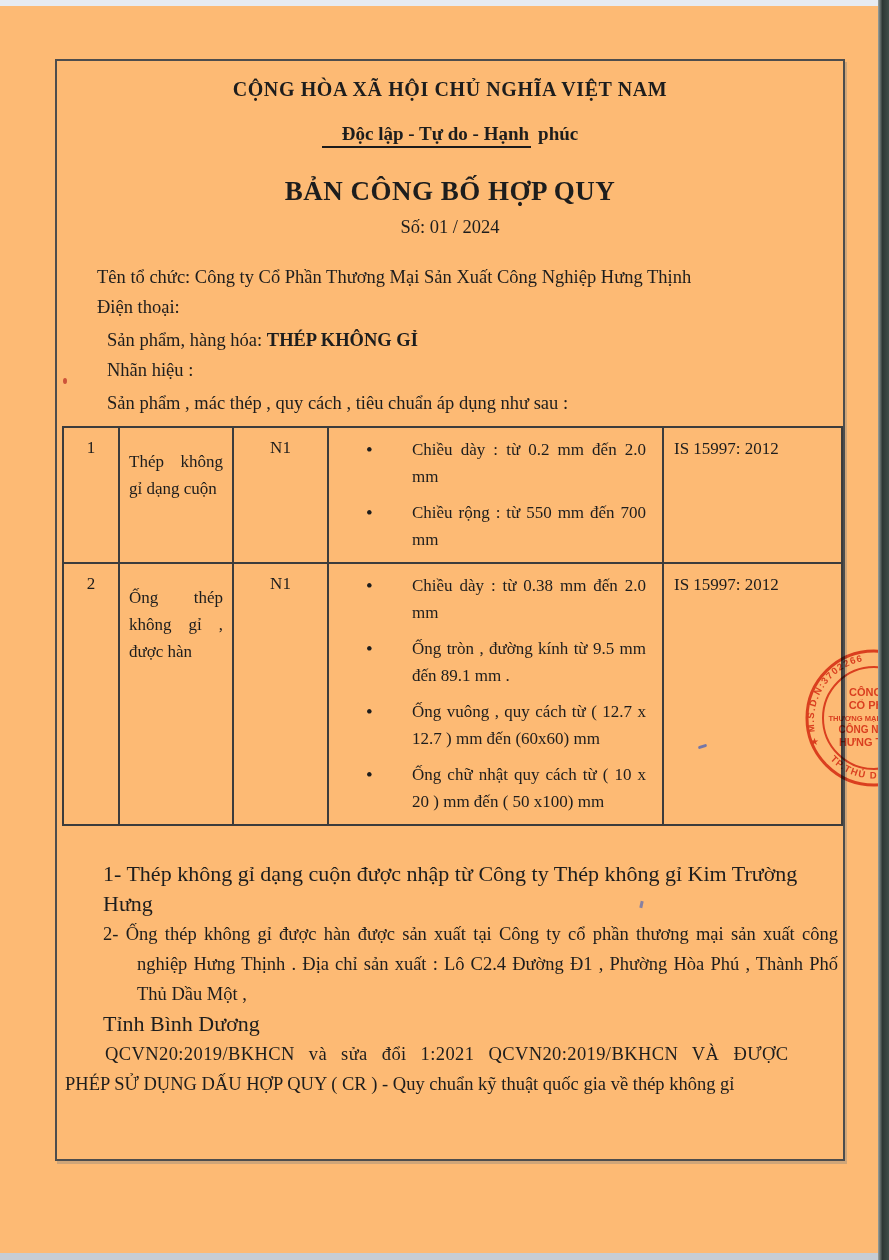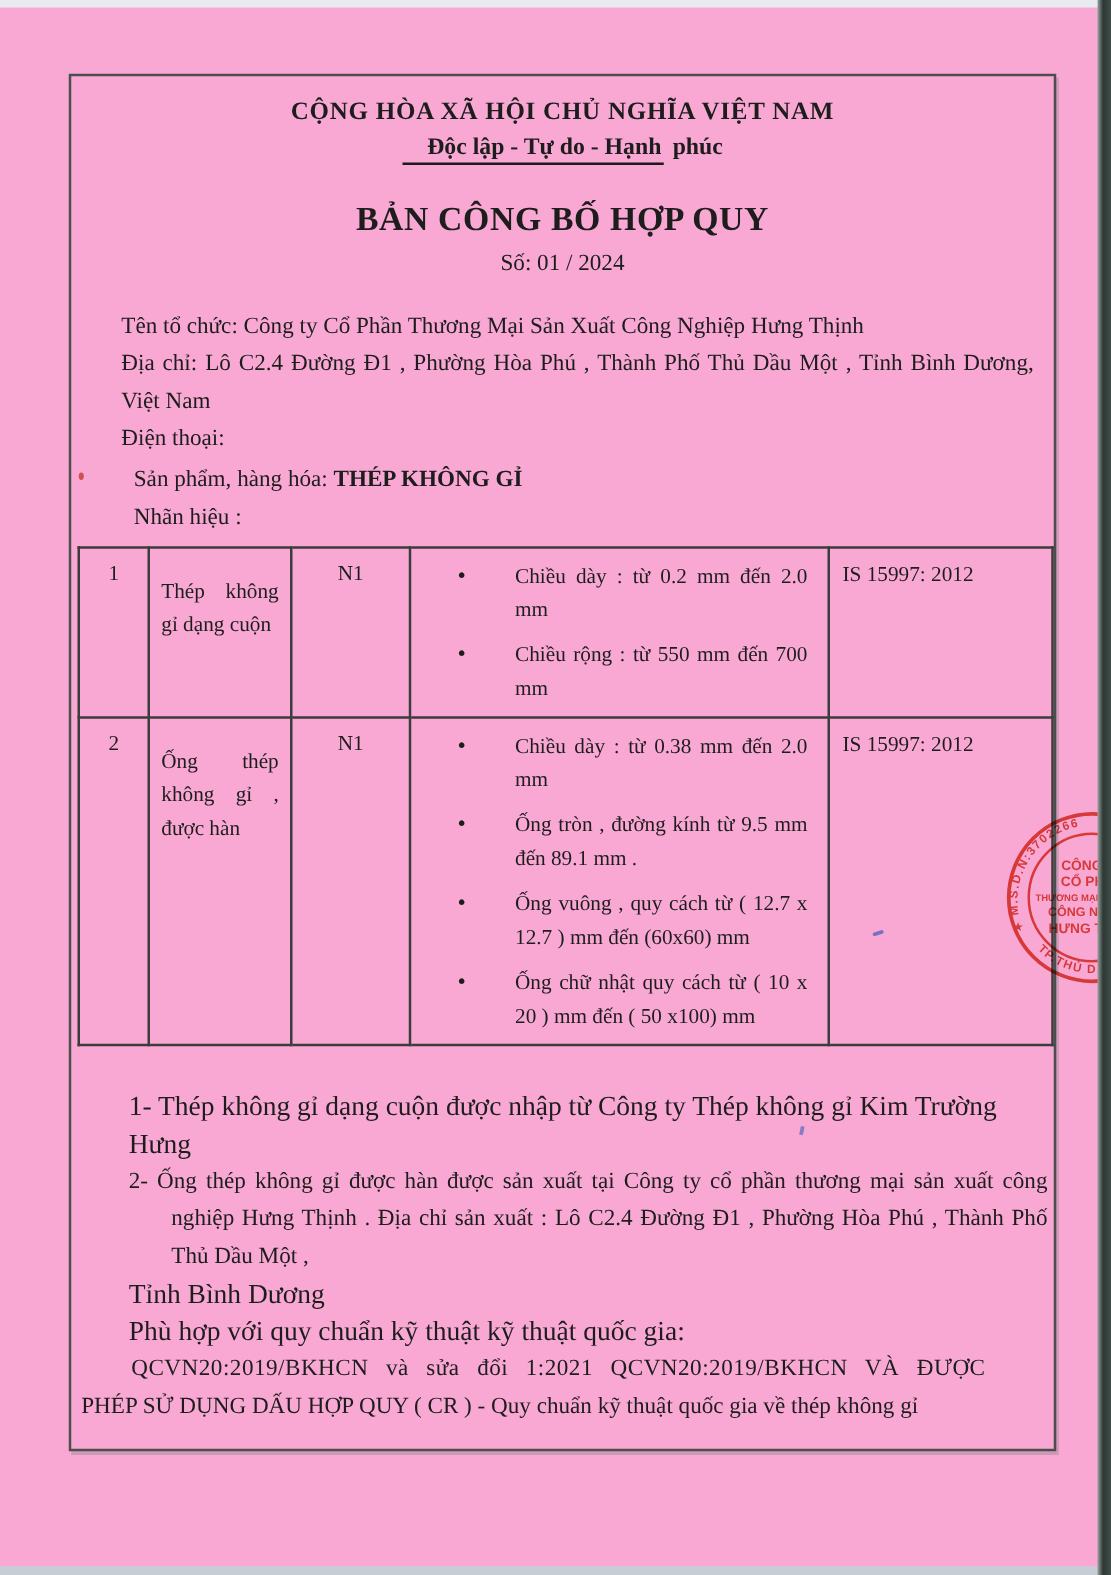--- a/index.html
+++ b/index.html
@@ -1,39 +1,39 @@
 <!DOCTYPE html>
 <html><head>
 <meta charset="utf-8">
 <style>
   html,body{margin:0;padding:0;background:#fff;}
   .page{
     position:relative;width:889px;height:1260px;overflow:hidden;
-    background:#f9a8d4;color:#1d1d1d;
+    background:#fdba74;color:#1d1d1d;
     font-family:"Liberation Serif","DejaVu Serif",serif;
   }
   
   .strip-top{position:absolute;left:0;top:0;width:100%;height:6px;background:#e7ebf1;}
   .strip-bottom{position:absolute;left:0;bottom:0;width:100%;height:7px;background:#c6cdd5;}
   .strip-right{position:absolute;right:0;top:0;width:11px;height:100%;
     background:linear-gradient(to right,#9aa29e,#2e3835 40%,#414e49);}
   .speck-red{position:absolute;left:63px;top:378px;width:4px;height:6px;background:#c0392b;opacity:.8;border-radius:50%;}
   .speck-blue{position:absolute;left:698px;top:745px;width:9px;height:3px;background:#3a5bbf;opacity:.7;transform:rotate(-18deg);border-radius:2px;}
   .speck-blue2{position:absolute;left:640px;top:901px;width:3px;height:7px;background:#3a5bbf;opacity:.6;transform:rotate(12deg);}
 
   
   .frame{
     position:absolute;left:55px;top:59px;width:790px;height:1102px;
     border:2px solid #4d4d4d;box-sizing:border-box;
     box-shadow:2px 3px 0 rgba(120,125,130,.35);
   }
 
   .doc-header{text-align:center;margin-top:15px;}
   .national-title{font-size:20px;font-weight:bold;letter-spacing:.6px;line-height:26px;}
-  .motto{font-size:19px;font-weight:bold;margin-top:1px;line-height:30px;}
+  .motto{font-size:19px;font-weight:bold;margin-top:17px;line-height:30px;}
   .motto-u{border-bottom:2px solid #1b1b1b;padding:0 2px 2px 20px;}
   .motto-tail{margin-left:7px;}
   .doc-title{font-size:27px;font-weight:bold;letter-spacing:.5px;margin-top:26px;line-height:32px;}
   .doc-number{font-size:18.5px;margin-top:7px;line-height:26px;}
 
   .ln{margin:0;font-size:18.5px;line-height:30px;}
   .ml1{margin-left:40px;width:730px;}
   .ml2{margin-left:50px;width:722px;}
   .just{text-align:justify;}
   .first-para{margin-top:22px;}
@@ -105,25 +105,25 @@
     <div class="doc-header">
       <div class="national-title">CỘNG HÒA XÃ HỘI CHỦ NGHĨA VIỆT NAM</div>
       <div class="motto">
         <span class="motto-u">Độc lập - Tự do - Hạnh</span><span class="motto-tail">phúc</span>
       </div>
       <div class="doc-title">BẢN CÔNG BỐ HỢP QUY</div>
       <div class="doc-number">Số: 01 / 2024</div>
     </div>
 
     <p class="ln ml1 first-para">Tên tổ chức: Công ty Cổ Phần Thương Mại Sản Xuất Công Nghiệp Hưng Thịnh</p>
-    <p class="ln ml1 just">Địa chỉ: Lô C2.4 Đường Đ1 , Phường Hòa Phú , Thành Phố Thủ Dầu Một , Tỉnh Bình Dương, Việt Nam</p>
     <p class="ln ml1">Điện thoại:</p>
 
     <p class="ln ml2 gap-top"><span>Sản phẩm, hàng hóa: </span><strong>THÉP KHÔNG GỈ</strong></p>
     <p class="ln ml2">Nhãn hiệu :</p>
+    <p class="ln ml2 gap-top">Sản phẩm , mác thép , quy cách , tiêu chuẩn áp dụng như sau :</p>
 
     <table class="spec">
       <colgroup>
         <col style="width:56px">
           <col style="width:114px">
           <col style="width:95px">
           <col style="width:335px">
           <col style="width:179px">
       </colgroup>
       <tbody>
@@ -153,21 +153,20 @@
         </td>
         <td class="c-tc">IS 15997: 2012</td>
       </tr>
     </tbody>
       </table>
 
     <div class="notes">
       <p class="note-line">1- Thép không gỉ dạng cuộn được nhập từ Công ty Thép không gỉ Kim Trường Hưng</p>
       <p class="note-hang just">2- Ống thép không gỉ được hàn được sản xuất tại Công ty cổ phần thương mại sản xuất công nghiệp Hưng Thịnh . Địa chỉ sản xuất : Lô C2.4 Đường Đ1 , Phường Hòa Phú , Thành Phố Thủ Dầu Một ,</p>
       <p class="note-line">Tỉnh Bình Dương</p>
-      <p class="note-line">Phù hợp với quy chuẩn kỹ thuật kỹ thuật quốc gia:</p>
       <p class="qcvn"><span class="q1">QCVN20:2019/BKHCN và sửa đổi 1:2021 QCVN20:2019/BKHCN VÀ ĐƯỢC</span><br><span class="q2">PHÉP SỬ DỤNG DẤU HỢP QUY ( CR ) - Quy chuẩn kỹ thuật quốc gia về thép không gỉ</span></p>
     </div>
   </div>
 
   <svg class="stamp" viewBox="-75 -75 150 150" aria-hidden="true">
     <circle class="st-circle" r="67" stroke-width="3"></circle>
     <circle class="st-circle" r="51" stroke-width="2"></circle>
     <defs>
       <path id="arcTop" d="M -59 14 A 60.7 60.7 0 0 1 59 -14" fill="none"></path>
       <path id="arcBot" d="M -50 34 A 60.4 60.4 0 0 0 50 34" fill="none"></path>

